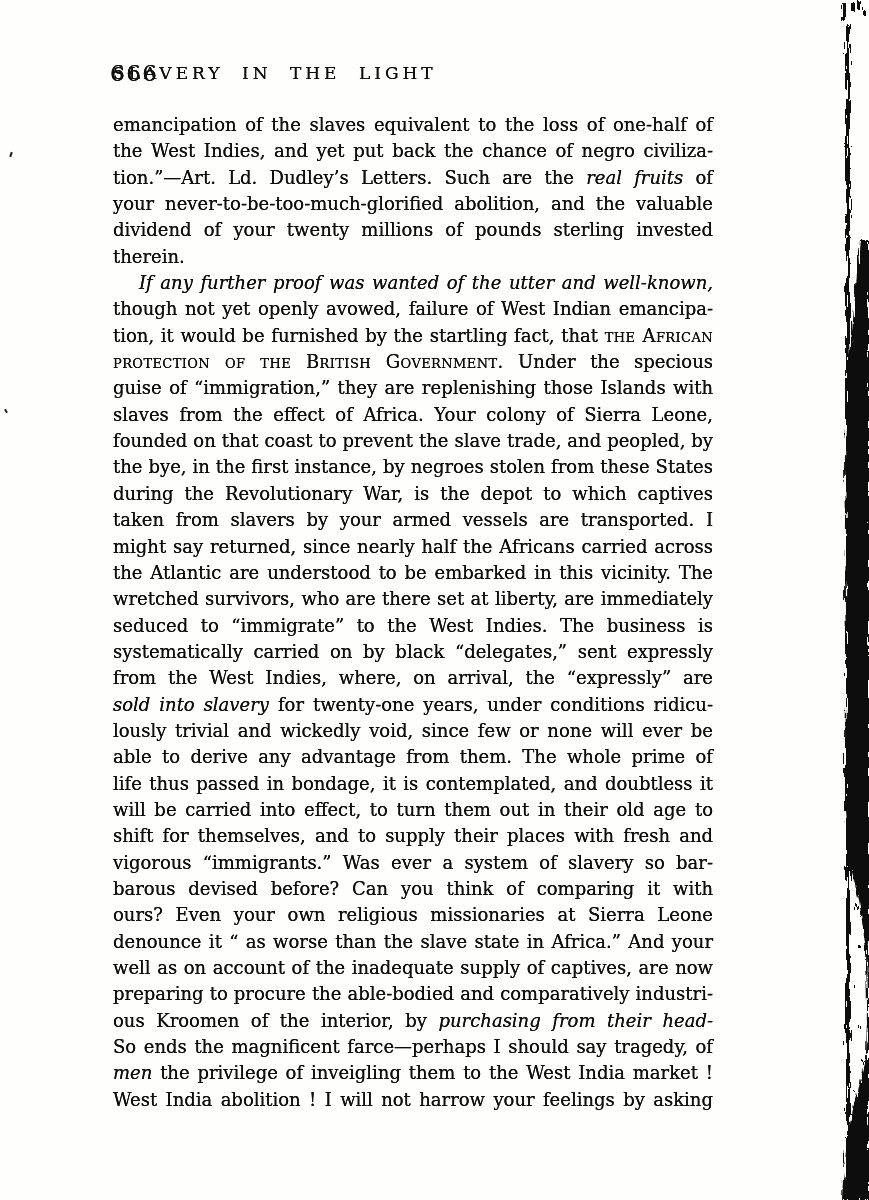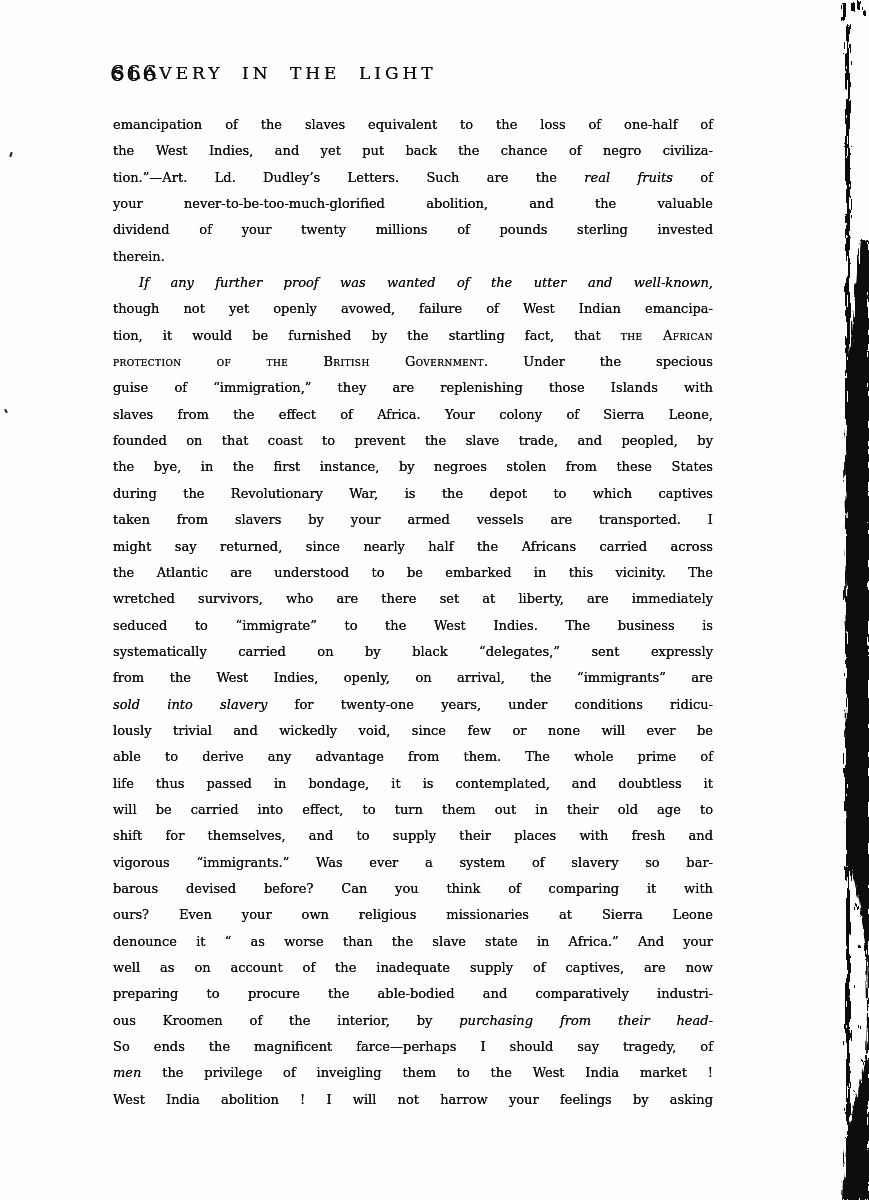--- a/index.html
+++ b/index.html
@@ -37,21 +37,21 @@
     font-size: 17px;
     letter-spacing: 4px;
     word-spacing: 9px;
     text-shadow: 0 0 0.6px currentColor;
     white-space: nowrap;
   }
   
   .text-block {
     position: absolute;
     left: 113px; top: 112px; width: 600px;
-    font-size: 13px;
+    font-size: 18px;
     line-height: 26.35px;
     text-shadow: 0 0 0.45px currentColor; 
   }
   .line {
     height: 26.35px;
     text-align: justify;
     text-align-last: justify;
     text-justify: inter-word;
     white-space: nowrap;
   }
@@ -97,21 +97,21 @@
       <div class="line"><span class="run-n">slaves from the effect of Africa.  Your colony of Sierra Leone,</span></div>
       <div class="line"><span class="run-n">founded on that coast to prevent the slave trade, and peopled, by</span></div>
       <div class="line"><span class="run-n">the bye, in the first instance, by negroes stolen from these States</span></div>
       <div class="line"><span class="run-n">during the Revolutionary War, is the depot to which captives</span></div>
       <div class="line"><span class="run-n">taken from slavers by your armed vessels are transported.  I</span></div>
       <div class="line"><span class="run-n">might say returned, since nearly half the Africans carried across</span></div>
       <div class="line"><span class="run-n">the Atlantic are understood to be embarked in this vicinity.  The</span></div>
       <div class="line"><span class="run-n">wretched survivors, who are there set at liberty, are immediately</span></div>
       <div class="line"><span class="run-n">seduced to “immigrate” to the West Indies.  The business is</span></div>
       <div class="line"><span class="run-n">systematically carried on by black “delegates,” sent expressly</span></div>
-      <div class="line"><span class="run-n">from the West Indies, openly, on arrival, the “immigrants” are</span></div>
+      <div class="line"><span class="run-n">from the West Indies, where, on arrival, the “expressly” are</span></div>
       <div class="line"><span class="run-i">sold into slavery</span><span class="run-n"> for twenty-one years, under conditions ridicu-</span></div>
       <div class="line"><span class="run-n">lously trivial and wickedly void, since few or none will ever be</span></div>
       <div class="line"><span class="run-n">able to derive any advantage from them.  The whole prime of</span></div>
       <div class="line"><span class="run-n">life thus passed in bondage, it is contemplated, and doubtless it</span></div>
       <div class="line"><span class="run-n">will be carried into effect, to turn them out in their old age to</span></div>
       <div class="line"><span class="run-n">shift for themselves, and to supply their places with fresh and</span></div>
       <div class="line"><span class="run-n">vigorous “immigrants.”  Was ever a system of slavery so bar-</span></div>
       <div class="line"><span class="run-n">barous devised before?  Can you think of comparing it with</span></div>
       <div class="line"><span class="run-n">ours?  Even your own religious missionaries at Sierra Leone</span></div>
       <div class="line"><span class="run-n">denounce it “ as worse than the slave state in Africa.”  And your</span></div>

